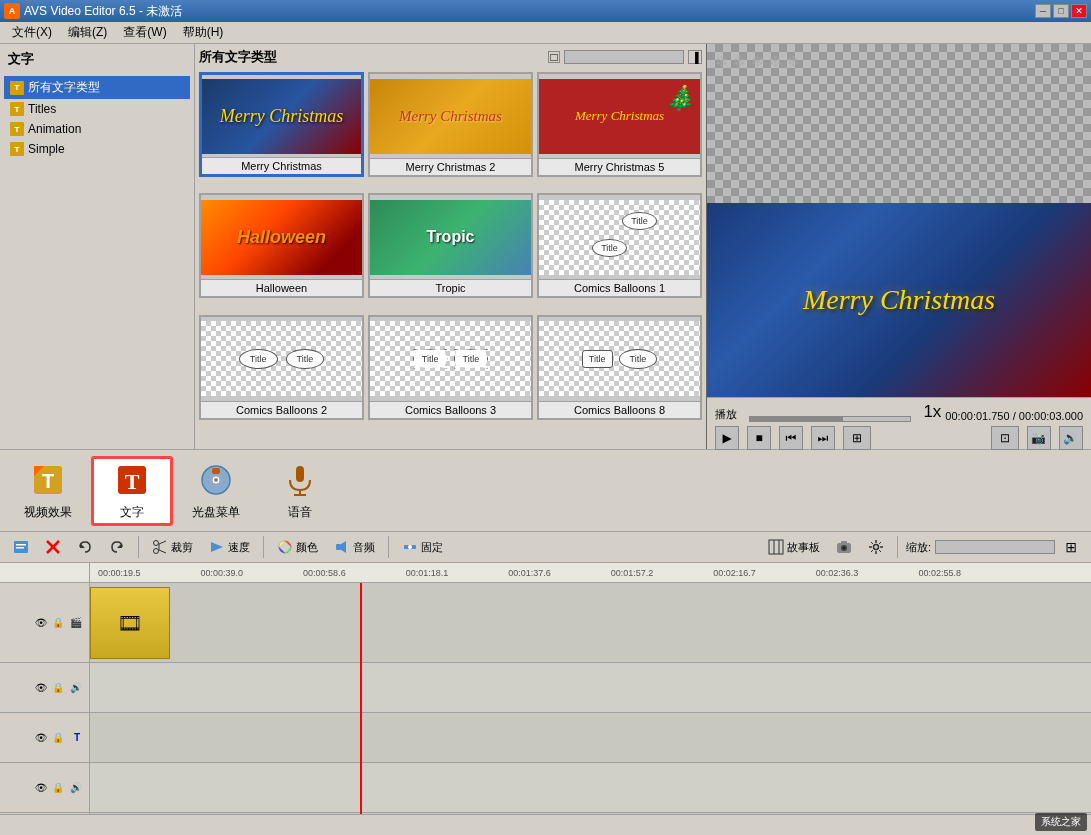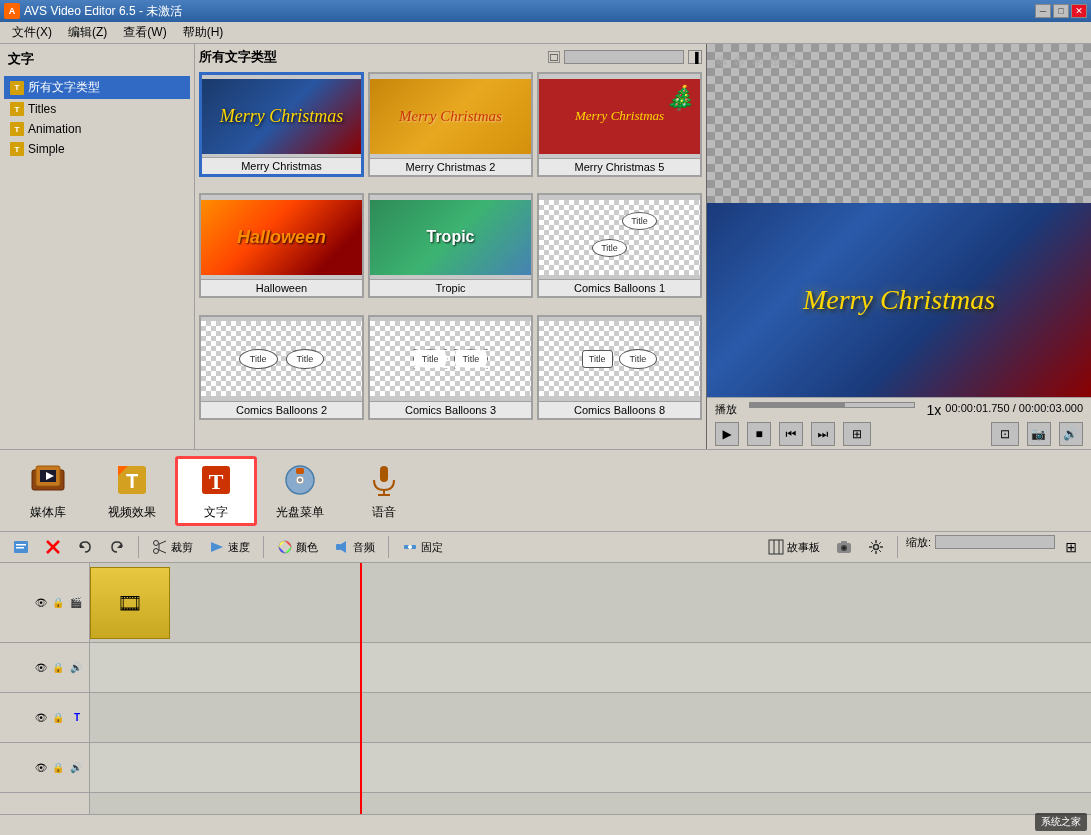--- a/index.html
+++ b/index.html
@@ -281,26 +281,26 @@
       <div class="preview-checker" style="top:0;height:45%;">
         <div style="color:#aaa;font-size:16px;padding:8px;opacity:0.7;">❄ ❄ ❄ ❄ ❄</div>
       </div>
 
       <div class="preview-christmas">
         <div class="preview-text">Merry Christmas</div>
       </div>
     </div>
 
     <div class="transport-bar">
-      <div style="display:flex;align-items:flex-start;gap:4px;margin-bottom:4px;">
+      <div style="display:flex;align-items:flex-end;gap:4px;margin-bottom:4px;">
         <span style="font-size:11px;">播放</span>
         <div class="progress-bar" style="flex:1;height:6px;background:#c0c0c0;border:1px solid #888;position:relative;">
           <div style="height:100%;background:#888;width:58%;"></div>
         </div>
-        <span style="font-size:14px;">1x</span>
+        <span style="font-size:17px;">1x</span>
         <span style="font-size:11px;">
           <span>00:00:01.750</span> / <span>00:00:03.000</span>
         </span>
       </div>
       <div class="transport-controls">
         <div class="transport-btn">▶</div>
         <div class="transport-btn">■</div>
         <div class="transport-btn">⏮</div>
         <div class="transport-btn">⏭</div>
         <div class="transport-btn" style="width:28px;">⊞</div>
@@ -309,31 +309,20 @@
         <div class="transport-btn">📷</div>
         <div class="transport-btn">🔊</div>
       </div>
     </div>
   </div>
 </div>
 
 <div class="toolbar">
 
 
-  <div class="toolbar-btn">
-    <div class="toolbar-icon">
-      <svg width="36" height="36" viewBox="0 0 36 36">
-        <rect x="2" y="8" width="32" height="20" rx="2" fill="#8B4513" stroke="#6B2a00" stroke-width="1"></rect>
-        <rect x="6" y="4" width="24" height="20" rx="2" fill="#c47820" stroke="#a05800" stroke-width="1"></rect>
-        <rect x="10" y="8" width="16" height="12" fill="#1a1a2e"></rect>
-        <polygon points="16,10 16,18 24,14" fill="white"></polygon>
-      </svg>
-    </div>
-    <span class="toolbar-label">媒体库</span>
-  </div>
 
 
   <div class="toolbar-btn">
     <div class="toolbar-icon">
       <svg width="36" height="36" viewBox="0 0 36 36">
         <rect x="4" y="4" width="28" height="28" rx="3" fill="#d4a020"></rect>
         <text x="18" y="26" text-anchor="middle" fill="white" font-size="20" font-weight="bold">T</text>
         <path d="M4 4 L14 4 L4 14 Z" fill="#ff6600"></path>
       </svg>
     </div>
@@ -463,29 +452,43 @@
       </svg>
   </div>
   <div class="bottom-btn">
     <svg width="16" height="16" viewBox="0 0 16 16">
         <circle cx="8" cy="8" r="2.5" fill="none" stroke="#333" stroke-width="1.5"></circle>
         <path d="M8 1 L8 4 M8 12 L8 15 M1 8 L4 8 M12 8 L15 8" stroke="#333" stroke-width="1.5"></path>
         <path d="M3 3 L5 5 M11 11 L13 13 M3 13 L5 11 M11 5 L13 3" stroke="#333" stroke-width="1"></path>
       </svg>
   </div>
   <div class="separator"></div>
-  <div style="display:flex;gap:4px;">
+  <div style="display:flex;align-items:center;gap:4px;">
     <span style="font-size:11px;">缩放:</span>
     <div style="width:120px;height:14px;background:#c0c0c0;border:1px solid #888;"></div>
     <div class="bottom-btn" style="font-size:14px;">⊞</div>
   </div>
 </div>
 
 <div class="timeline-area">
 
+  <div class="timeline-ruler">
+    <div style="width:90px;border-right:1px solid #a0a0a0;flex-shrink:0;"></div>
+    <div class="timeline-ruler-track" style="padding-left:8px;gap:60px;">
+      <span class="ruler-mark">00:00:19.5</span>
+      <span class="ruler-mark">00:00:39.0</span>
+      <span class="ruler-mark">00:00:58.6</span>
+      <span class="ruler-mark">00:01:18.1</span>
+      <span class="ruler-mark">00:01:37.6</span>
+      <span class="ruler-mark">00:01:57.2</span>
+      <span class="ruler-mark">00:02:16.7</span>
+      <span class="ruler-mark">00:02:36.3</span>
+      <span class="ruler-mark">00:02:55.8</span>
+    </div>
+  </div>
 
   <div class="timeline-tracks">
 
     <div class="track-labels">
       <div class="track-label" style="height:80px;">
         <span class="track-icon">👁</span>
         <span class="track-icon">🔒</span>
         <span class="track-icon">🎬</span>
       </div>
       <div class="track-label">

